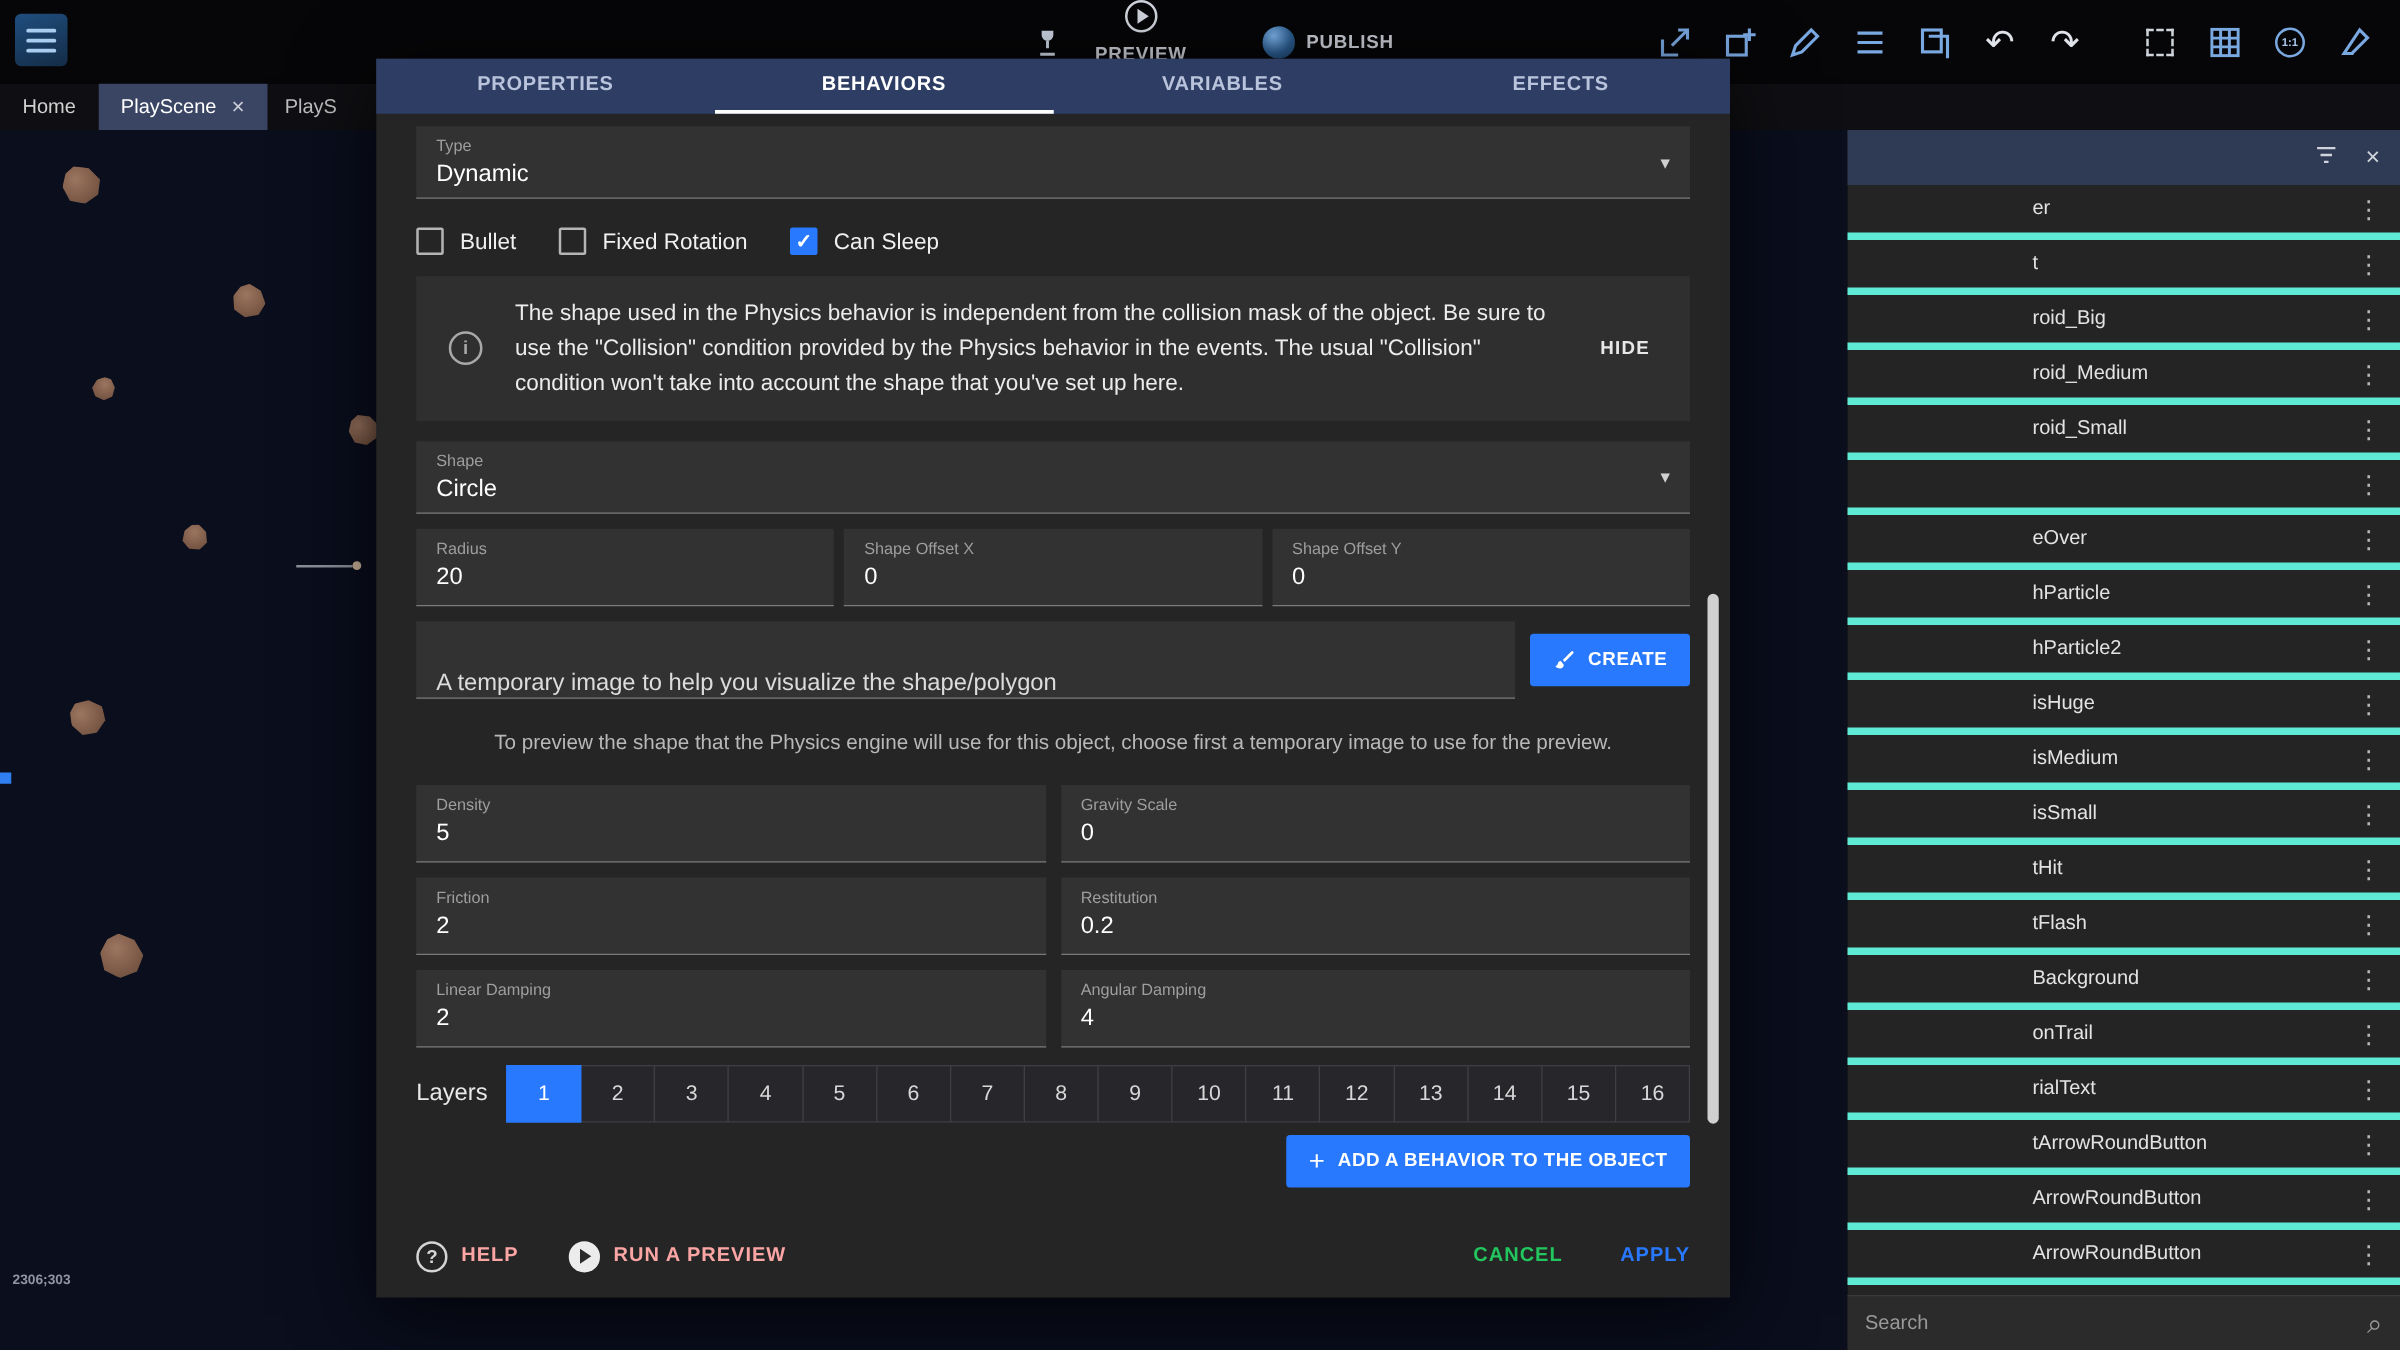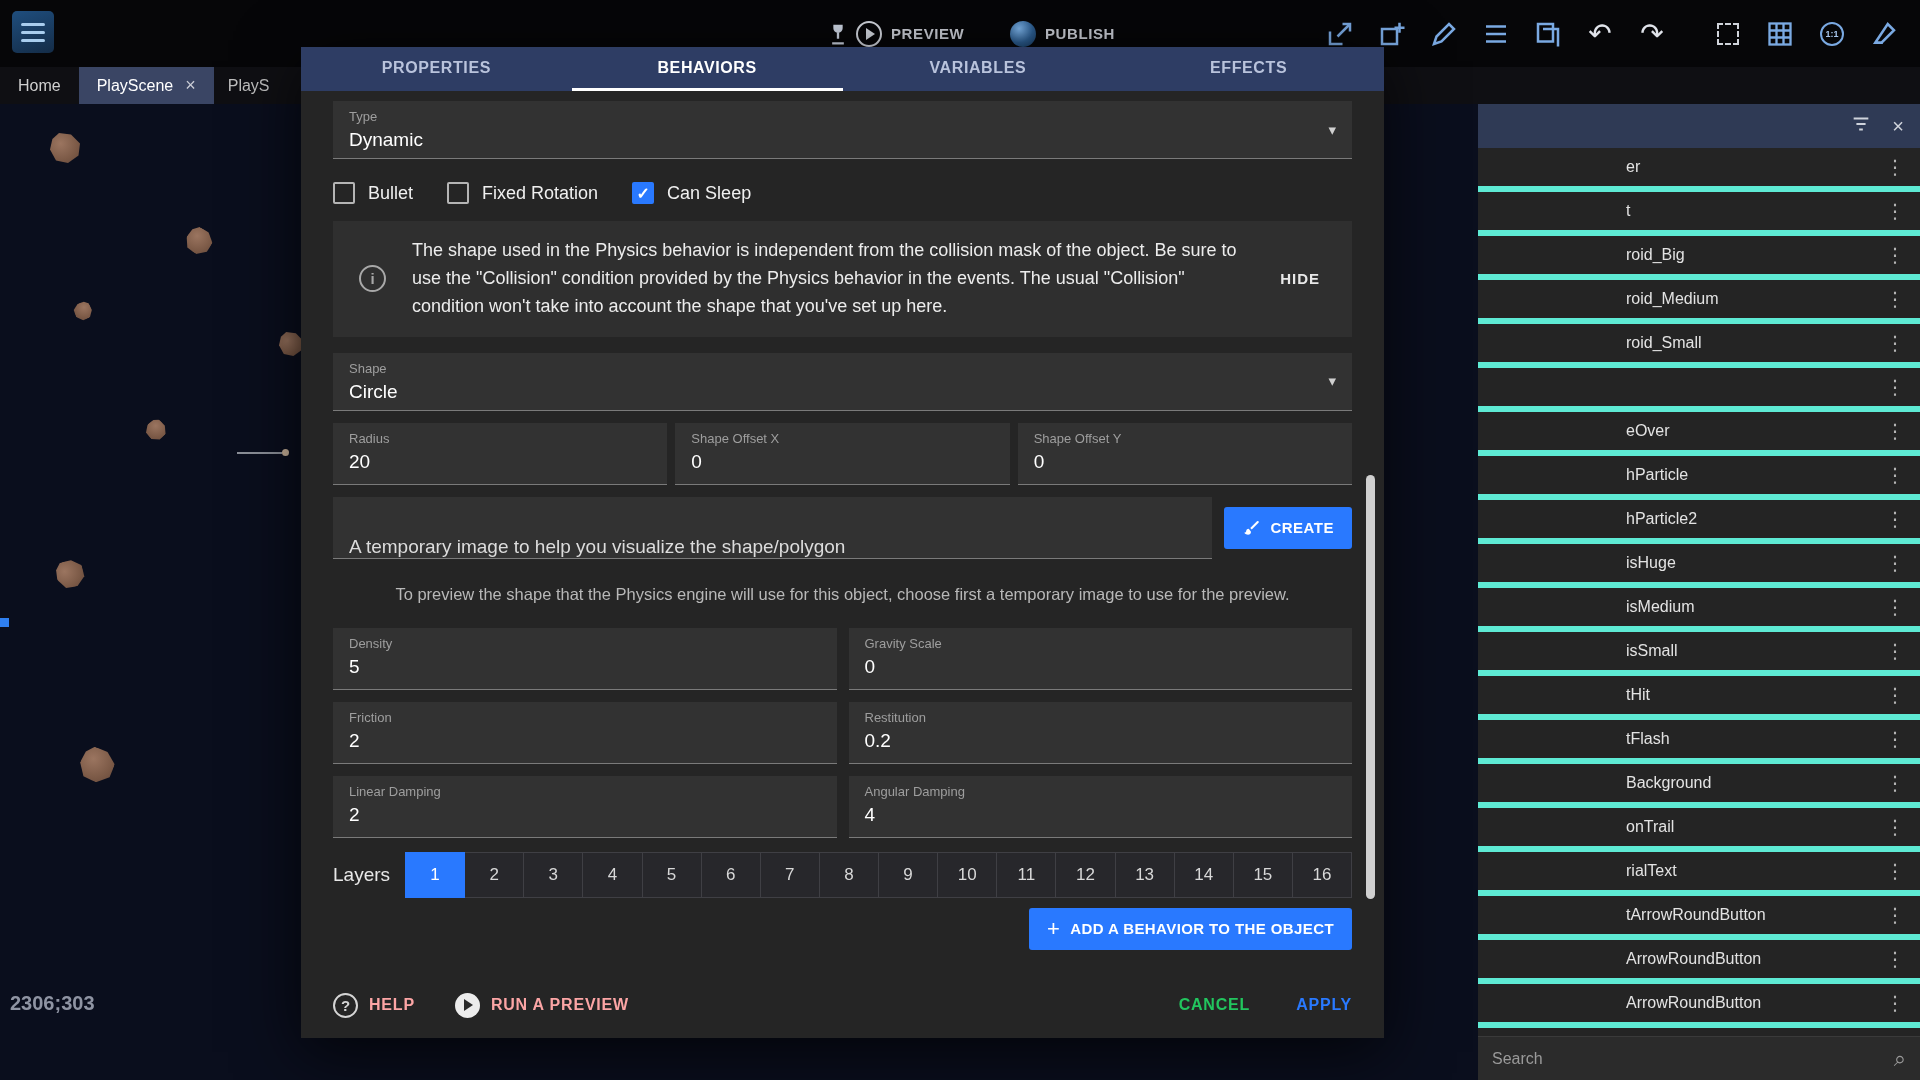--- a/index.html
+++ b/index.html
@@ -37,21 +37,21 @@
   .tab.cut { width:62px; overflow:hidden; justify-content:flex-start; padding:0 0 0 14px; color:#bfbfbf; }
 
   
   .scene { position:absolute; left:0; top:104px; width:1478px; height:976px; background:#0a0e1d; z-index:1; }
   .asteroid { position:absolute;
     background:radial-gradient(circle at 35% 35%, #9b7560, #7c5a47 60%, #64483a);
     clip-path:polygon(30% 0, 70% 5%, 100% 35%, 95% 75%, 60% 100%, 20% 92%, 0 55%, 8% 20%); }
   .handle-line { position:absolute; left:237px; top:348px; width:45px; height:2px; background:#8b8f98; }
   .handle-dot { position:absolute; left:282px; top:345px; width:7px; height:7px; border-radius:50%; background:#c9b29a; }
   .blue-dot { position:absolute; left:0; top:514px; width:9px; height:9px; background:#2f7ff0; }
-  .coords { position:absolute; left:10px; top:888px; color:#8f94a3; font-size:20px; font-weight:bold; }
+  .coords { position:absolute; left:10px; top:914px; color:#8f94a3; font-size:11px; font-weight:bold; }
 
   
   .panel { position:absolute; left:1478px; top:104px; width:442px; height:976px; background:#242424; z-index:2; }
   .panel-head { height:44px; background:#2f3a55; display:flex; align-items:center;
     justify-content:flex-end; gap:20px; padding:0 16px; }
   .panel-head .close { color:#d0d4dc; font-size:20px; cursor:pointer; }
   .obj-row { height:44px; display:flex; align-items:center; padding:0 14px 0 148px;
     border-bottom:6px solid #5eead4; color:#e3e3e3; font-size:16px; cursor:pointer; }
   .obj-more { margin-left:auto; color:#b5b5b5; font-size:20px; width:22px; text-align:center; cursor:pointer; }
   .panel-search { position:absolute; left:0; bottom:0; width:442px; height:44px; background:#2b2b2b;
@@ -147,21 +147,21 @@
     </div>
 
   <div class="tb-group" style="left:820px;">
     <span class="tb-ic">
       <svg width="28" height="28" viewBox="0 0 24 24">
           <path d="M8 4h8v3a4 4 0 0 1-8 0zM11 11h2v5h-2zM7 19h10v2H7z" fill="#ccd4e2"></path>
         </svg>
     </span>
   </div>
 
-  <div class="tb-group" style="left:856px;">
+  <div class="tb-group" style="left:876px;flex-direction:column;">
     <span class="play-circle">
         <i></i>
       </span>
     <span class="tb-label">PREVIEW</span>
   </div>
 
   <div class="tb-group" style="left:1010px;">
     <span class="sphere"></span>
     <span class="tb-label">PUBLISH</span>
   </div>

